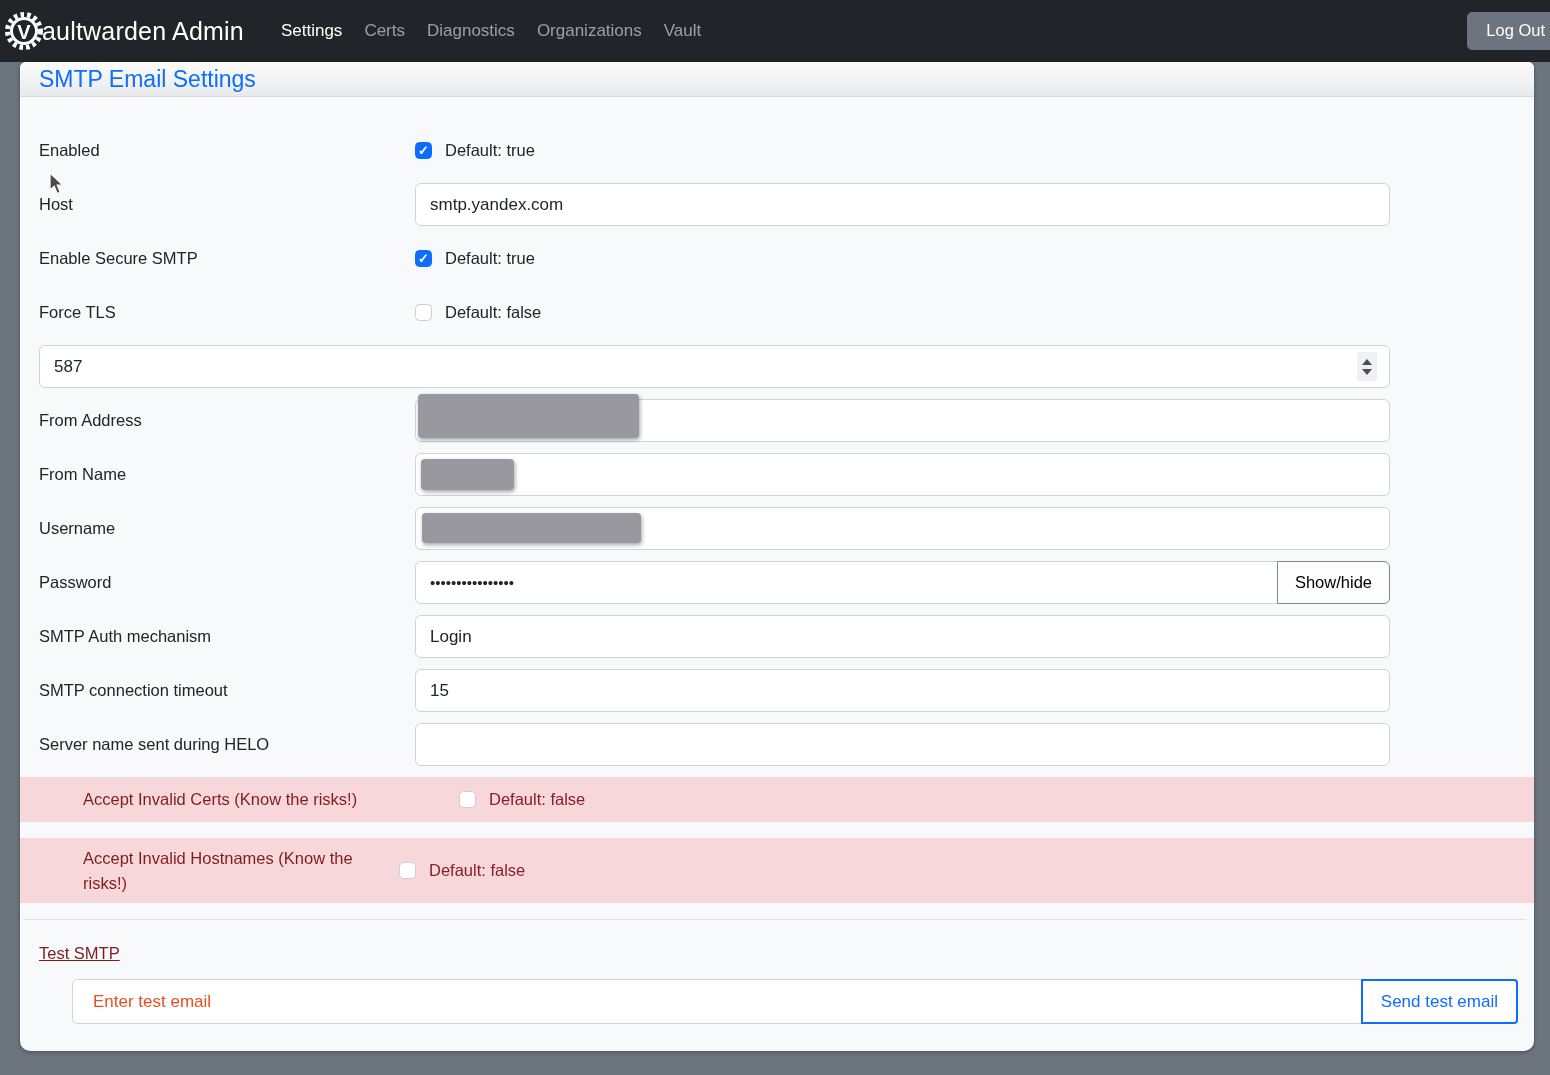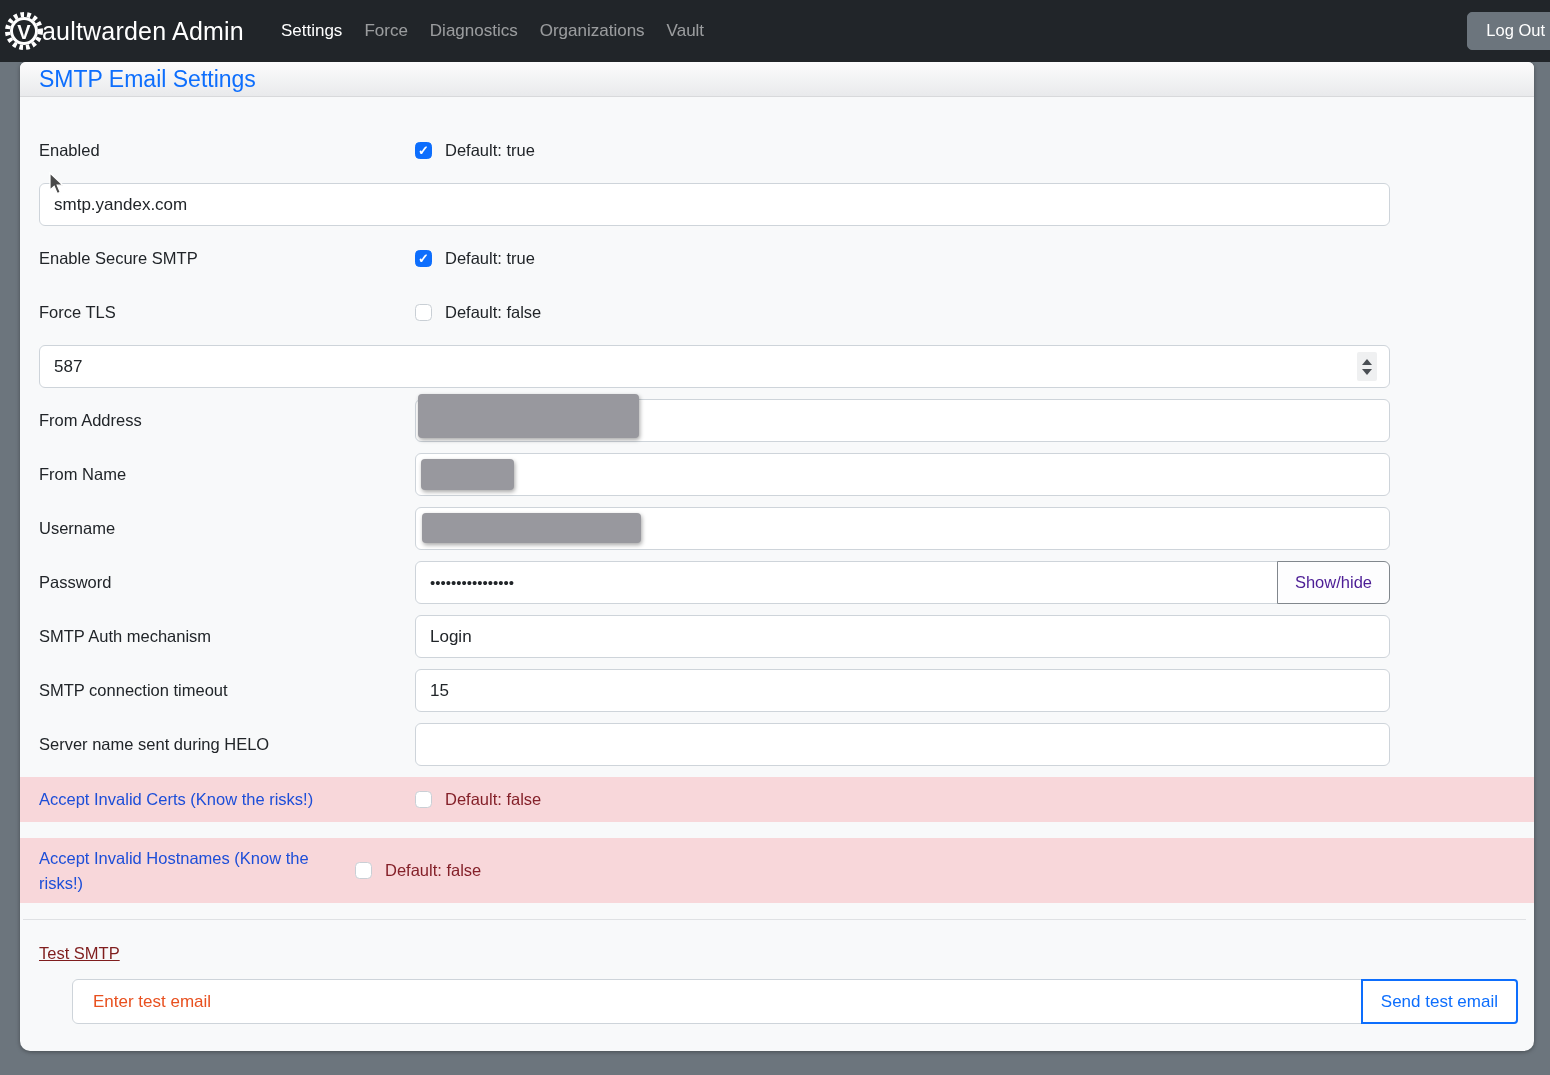--- a/index.html
+++ b/index.html
@@ -163,35 +163,35 @@
   .showhide-btn {
     height:43px;
     margin-left:-1px;
     padding:0 17px;
     background:#fdfdfe;
     border:1px solid #81878d;
     border-top-right-radius:6px;
     border-bottom-right-radius:6px;
     font-size:16.5px;
     font-family:"Liberation Sans",sans-serif;
-    color:#4c1d95;
+    color:#000000;
     cursor:pointer;
     white-space:nowrap;
   }
 
   
   .frow.danger {
     margin-left:-19px;
     margin-right:-16px;
     padding: 6px 0 6px 19px;
     background:#f8d7da;
     margin-bottom:16px;
     min-height:45px;
   }
-  .frow.danger .flabel { color:#1d4ed8; }
+  .frow.danger .flabel { color:#7f1d1d;margin-left:44px; }
   .frow.danger .check-label { color:#842029; }
   .frow.danger.wrap2 { min-height:65px; }
   .frow.danger.wrap2 .flabel { max-width:316px; }
   .frow.danger .fvalue { margin-right:0; }
 
   hr.divider {
     border:none;
     border-top:1px solid #dfe1e4;
     margin:12px -8px 24px -16px;
   }
@@ -236,21 +236,21 @@
     <svg class="brand-logo" viewBox="0 0 40 40">
       <circle cx="20" cy="20" r="16.5" fill="none" stroke="#ffffff" stroke-width="5" stroke-dasharray="3.6 3.1"></circle>
       <circle cx="20" cy="20" r="14" fill="#ffffff"></circle>
       <circle cx="20" cy="20" r="11" fill="#212529"></circle>
       <text x="20" y="27.5" text-anchor="middle" font-family="Liberation Sans, sans-serif" font-size="20" font-weight="bold" fill="#ffffff">V</text>
     </svg>
     <span class="brand-text">aultwarden Admin</span>
   </div>
   <nav class="nav-items">
     <span class="nav-item active">Settings</span>
-    <span class="nav-item">Force</span>
+    <span class="nav-item">Certs</span>
     <span class="nav-item">Diagnostics</span>
     <span class="nav-item">Organizations</span>
     <span class="nav-item">Vault</span>
   </nav>
   <button class="logout-btn">Log Out</button>
 </header>
 
 <main class="card">
   <div class="card-header">
     <a>SMTP Email Settings</a>
@@ -260,20 +260,21 @@
 
     <div class="frow">
       <div class="flabel">Enabled</div>
       <div class="fvalue">
         <span class="checkbox checked"></span>
         <span class="check-label">Default: true</span>
       </div>
     </div>
 
     <div class="frow">
+      <div class="flabel">Host</div>
       <div class="fvalue">
         <input class="text-input" type="text" value="smtp.yandex.com" style="">
       </div>
     </div>
 
     <div class="frow">
       <div class="flabel">Enable Secure SMTP</div>
       <div class="fvalue">
         <span class="checkbox checked"></span>
         <span class="check-label">Default: true</span>

